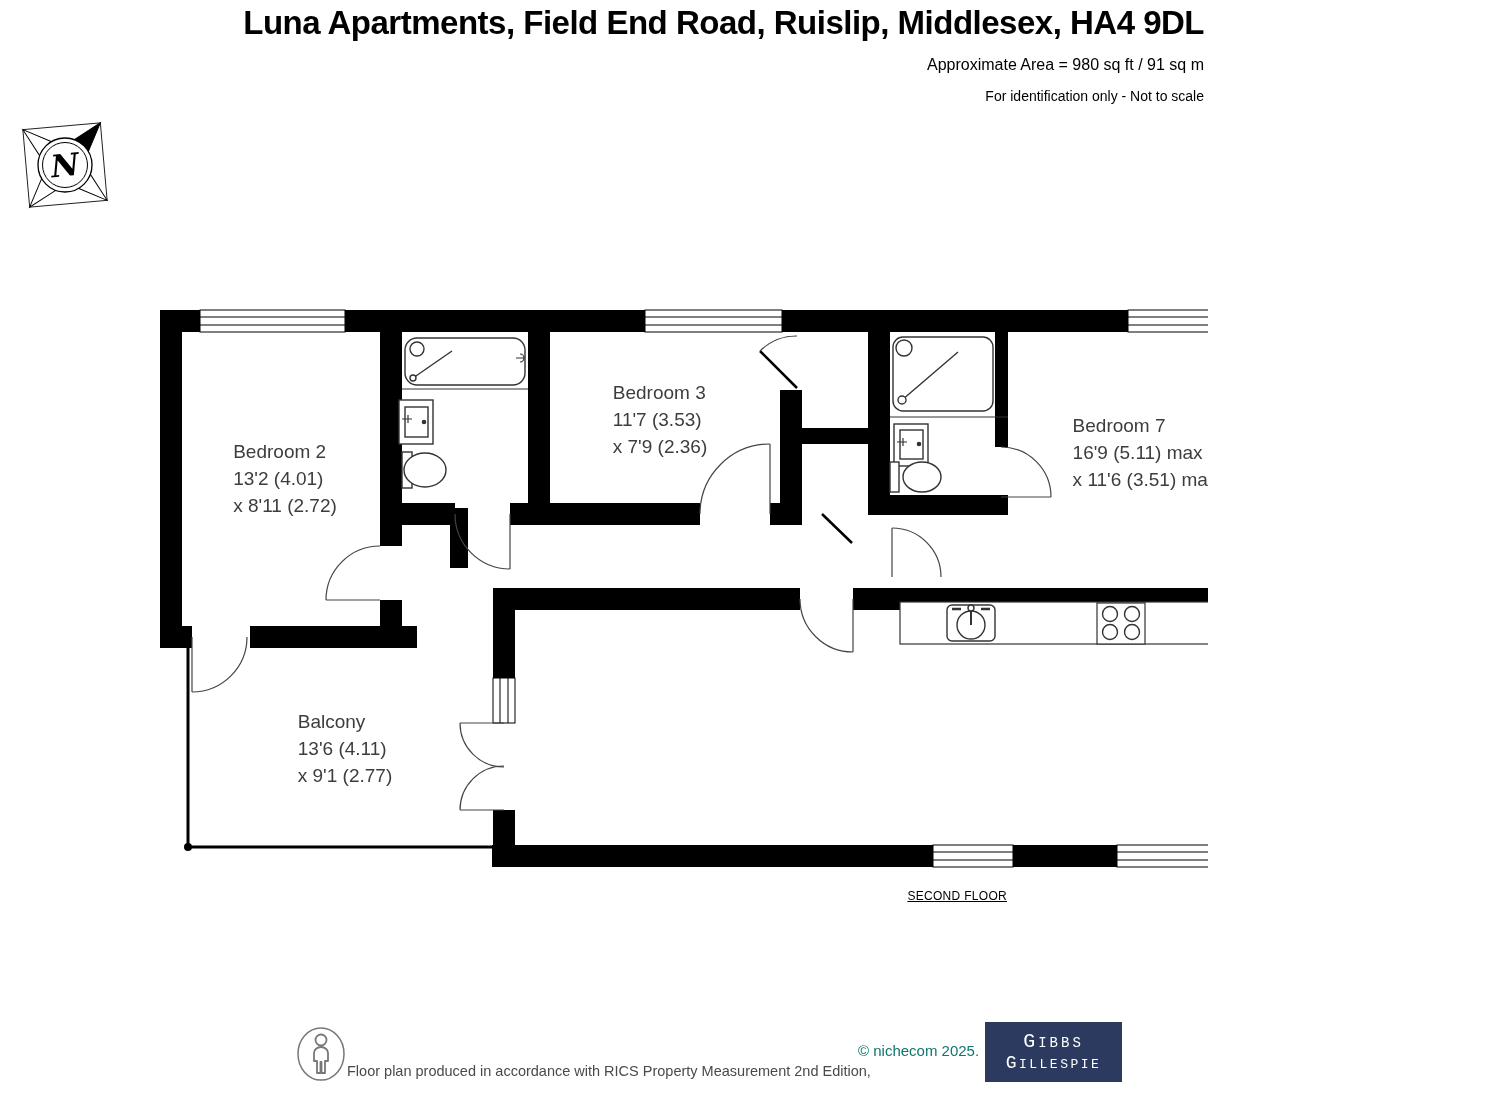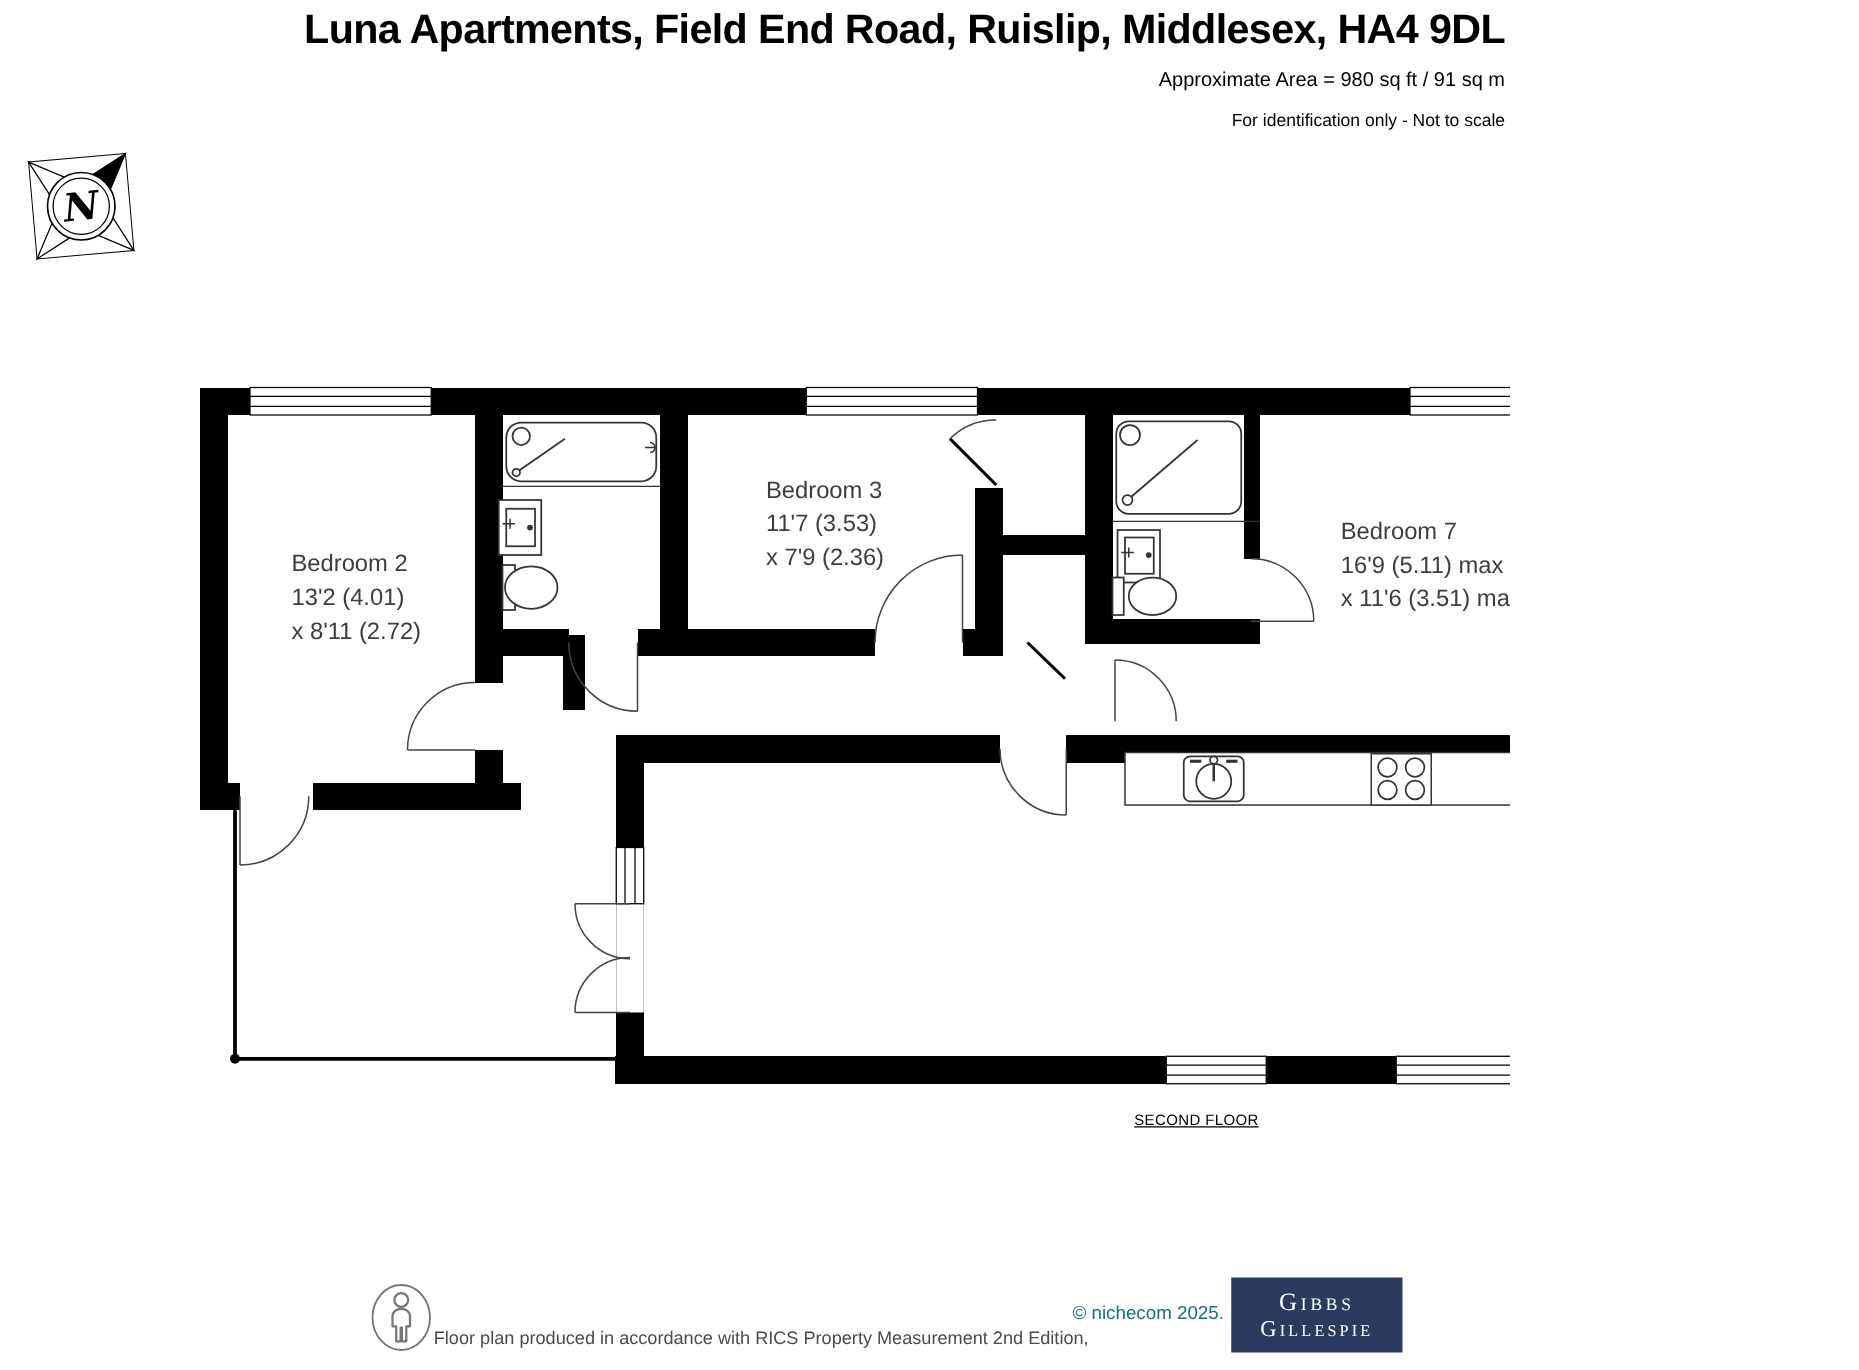--- a/index.html
+++ b/index.html
@@ -11,21 +11,21 @@
   #area-line{top:56px;font-size:16px;}
   #disclaimer{top:88px;font-size:14px;}
   .room-label{position:absolute;transform:translateX(-50%);text-align:left;
               color:#3d3d3d;font-size:19px;line-height:27px;white-space:nowrap;}
   #floor-label{position:absolute;right:201px;top:889px;font-size:12px;color:#000;letter-spacing:0.3px;text-decoration:underline;}
   .foot{position:absolute;color:#4a4a4a;font-size:14.5px;line-height:22px;white-space:pre;}
   #footer-text{left:347px;top:1016px;}
   #copyright{left:858px;top:1040px;color:#0f766e;font-size:15px;}
   #logo{position:absolute;left:985px;top:1022px;width:137px;height:60px;background:#2b3a5e;
         color:#fff;display:flex;flex-direction:column;align-items:center;justify-content:center;
-        font-family:Liberation Serif, serif;font-variant-caps:small-caps;}
+        font-family:Liberation Mono, monospace;font-variant-caps:small-caps;}
   #logo .l1{font-size:20px;letter-spacing:3px;line-height:22px;}
   #logo .l2{font-size:18px;letter-spacing:2.5px;line-height:20px;}
 </style>
 </head>
 <body>
 
 <div id="page">
 
   <div id="title" class="hdr">Luna Apartments, Field End Road, Ruislip, Middlesex, HA4 9DL</div>
   <div id="area-line" class="hdr">Approximate Area = 980 sq ft / 91 sq m</div>
@@ -246,20 +246,25 @@
   <div class="room-label" style="left:660px;top:379px">
     <div>Bedroom 3</div>
     <div>11'7 (3.53)</div>
     <div>x 7'9 (2.36)</div>
   </div>
   <div class="room-label" style="left:1145px;top:412px">
     <div>Bedroom 7</div>
     <div>16'9 (5.11) max</div>
     <div>x 11'6 (3.51) max</div>
   </div>
+  <div class="room-label" style="left:345px;top:708px">
+    <div>Balcony</div>
+    <div>13'6 (4.11)</div>
+    <div>x 9'1 (2.77)</div>
+  </div>
 
   <div id="floor-label">SECOND FLOOR</div>
 
   <svg style="left:296px;top:1026px" width="52" height="56" viewBox="0 0 52 56">
     <ellipse cx="25" cy="28" rx="23" ry="26" fill="none" stroke="#777" stroke-width="1.5"></ellipse>
     <circle cx="25" cy="14" r="5.5" fill="none" stroke="#777" stroke-width="1.8"></circle>
     <path d="M 18 27 a 7 6 0 0 1 14 0 l 0 8 l -3 0 l 0 12 l -3.5 0 l 0 -11 l -1 0 l 0 11 l -3.5 0 l 0 -12 l -3 0 z" fill="none" stroke="#777" stroke-width="1.8" stroke-linejoin="round"></path>
   </svg>
   <div id="footer-text" class="foot">
     <div>Floor plan produced in accordance with RICS Property Measurement 2nd Edition,</div>

